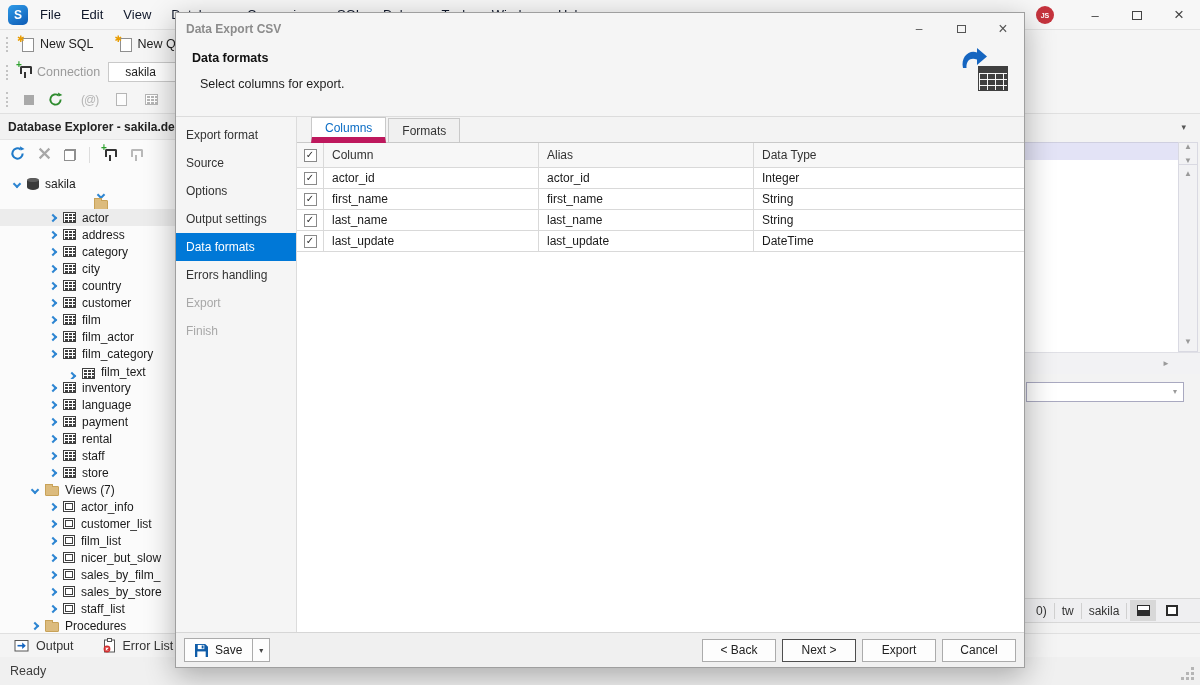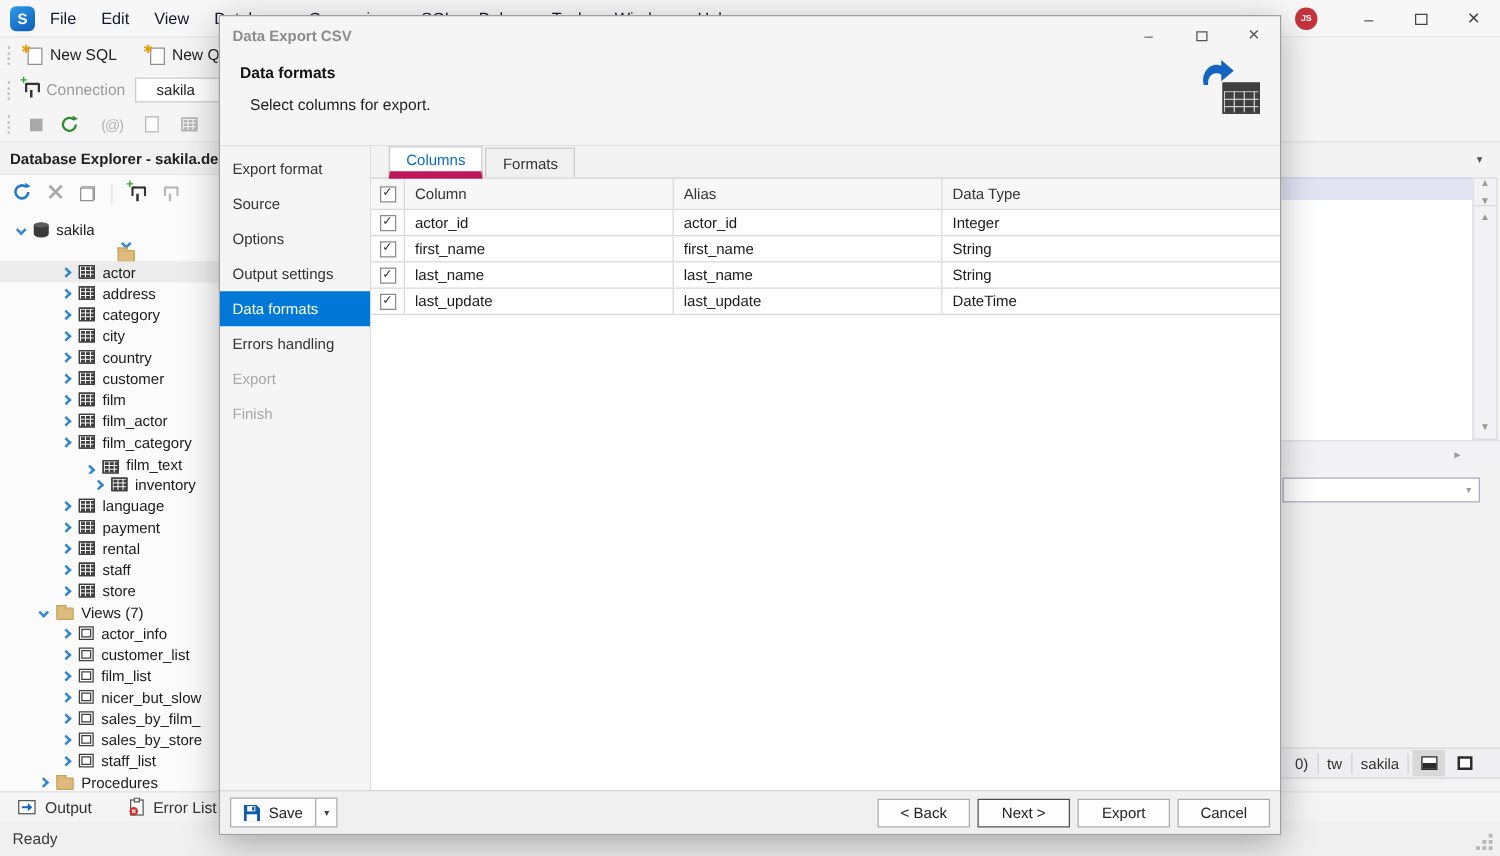--- a/index.html
+++ b/index.html
@@ -279,21 +279,21 @@
         <div class="tree-row" style="padding-left: 50px;">
           <span class="chev right"></span>
           <span class="ticon i-table"></span>
           <span class="tree-label">film_category</span>
         </div>
         <div class="tree-row" style="padding-left: 69px; align-items: flex-end;">
           <span class="chev right"></span>
           <span class="ticon i-table"></span>
           <span class="tree-label">film_text</span>
         </div>
-        <div class="tree-row" style="padding-left: 76px; text-align: right;">
+        <div class="tree-row" style="padding-left: 50px; text-align: right;">
           <span class="chev right"></span>
           <span class="ticon i-table"></span>
           <span class="tree-label">inventory</span>
         </div>
         <div class="tree-row" style="padding-left: 50px;">
           <span class="chev right"></span>
           <span class="ticon i-table"></span>
           <span class="tree-label">language</span>
         </div>
         <div class="tree-row" style="padding-left: 50px;">

